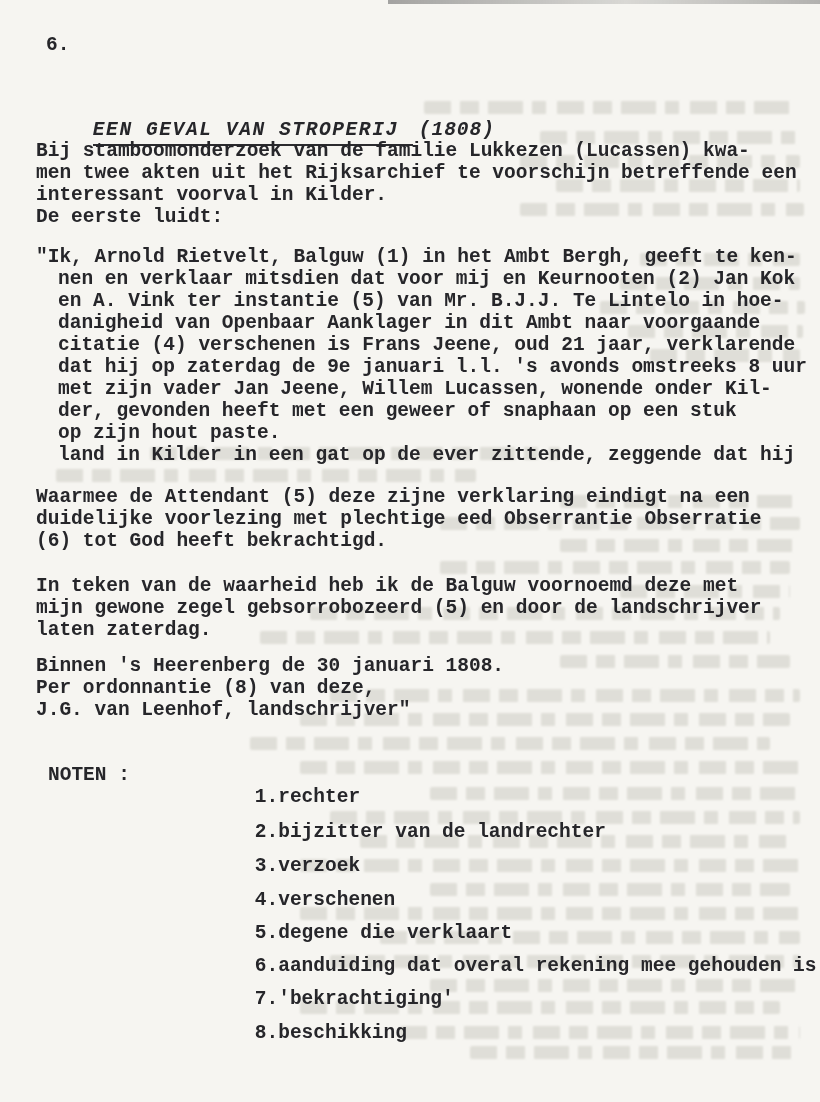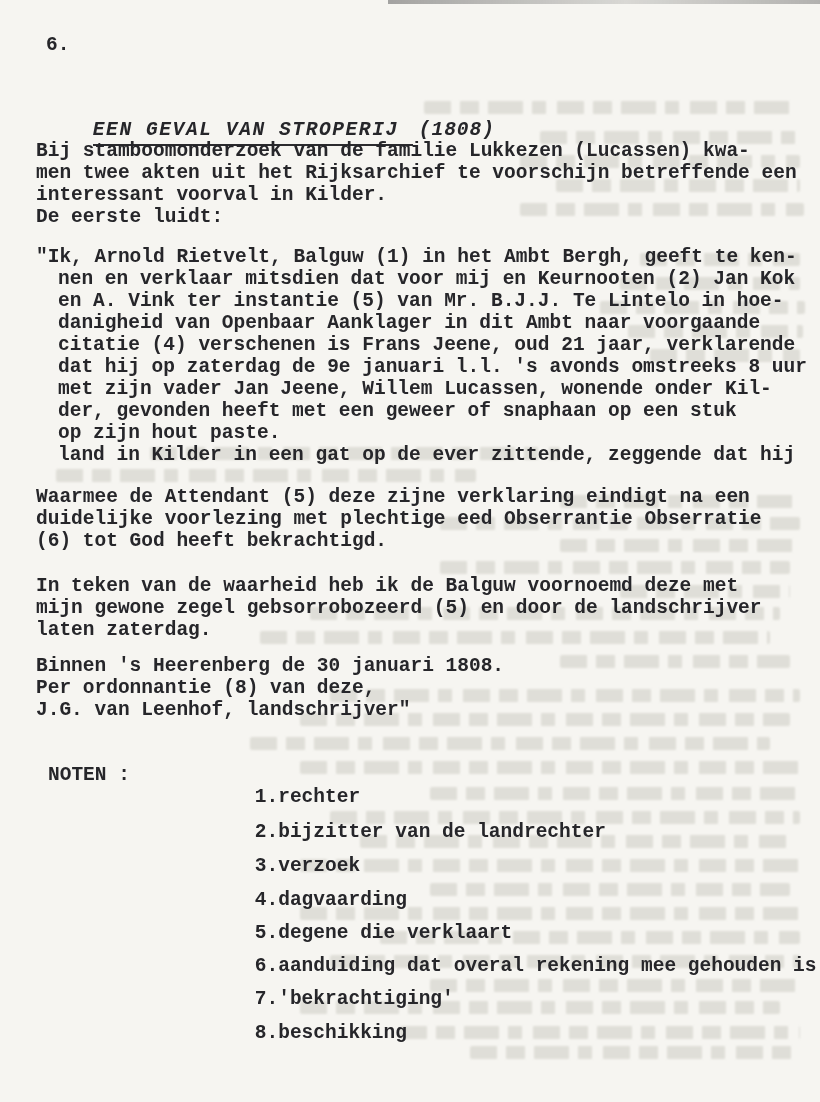--- a/index.html
+++ b/index.html
@@ -141,21 +141,21 @@
     <div class="abs note-row" style="top:764px">
       <span class="note-num">1.</span><span>rechter</span>
     </div>
     <div class="abs note-row" style="top:799px">
       <span class="note-num">2.</span><span>bijzitter van de landrechter</span>
     </div>
     <div class="abs note-row" style="top:833px">
       <span class="note-num">3.</span><span>verzoek</span>
     </div>
     <div class="abs note-row" style="top:867px">
-      <span class="note-num">4.</span><span>dagvaarding</span>
+      <span class="note-num">4.</span><span>verschenen</span>
     </div>
     <div class="abs note-row" style="top:900px">
       <span class="note-num">5.</span><span>degene die verklaart</span>
     </div>
     <div class="abs note-row" style="top:933px">
       <span class="note-num">6.</span><span>aanduiding dat overal rekening mee gehouden is</span>
     </div>
     <div class="abs note-row" style="top:966px">
       <span class="note-num">7.</span><span>'bekrachtiging'</span>
     </div>

